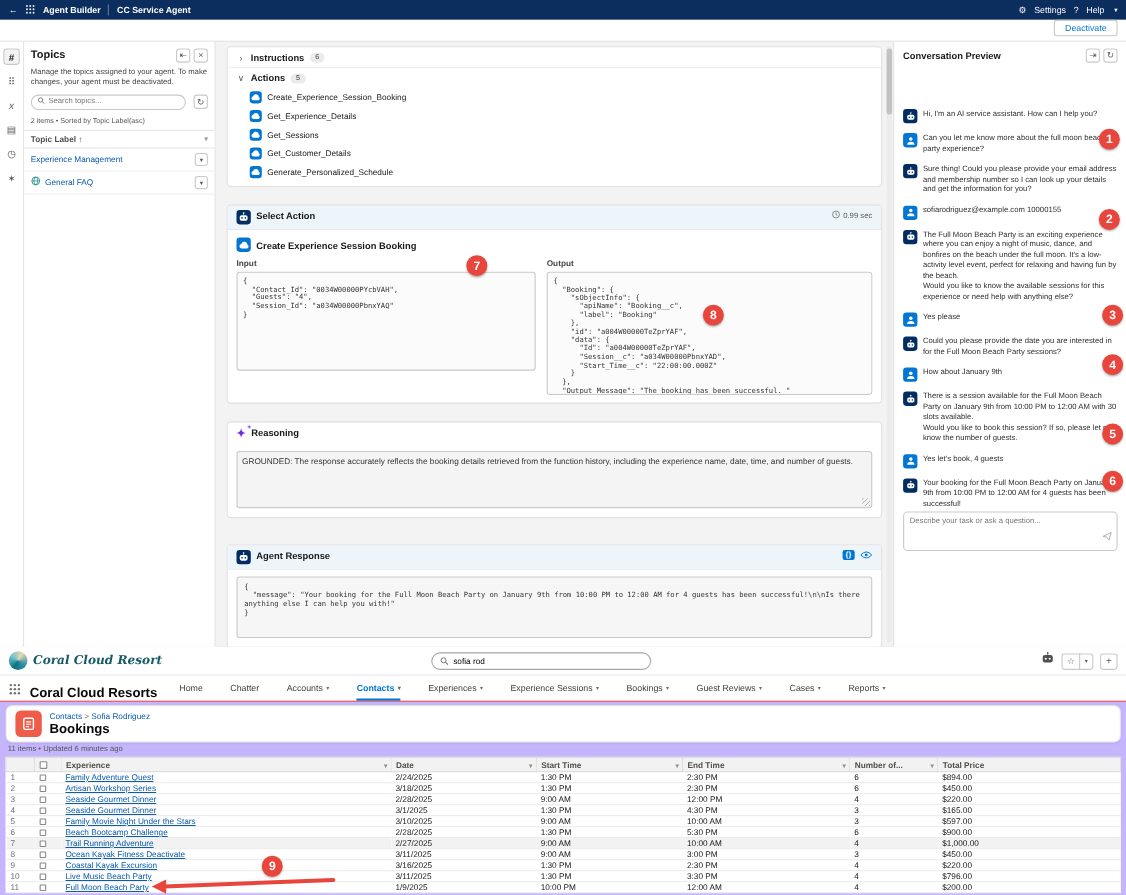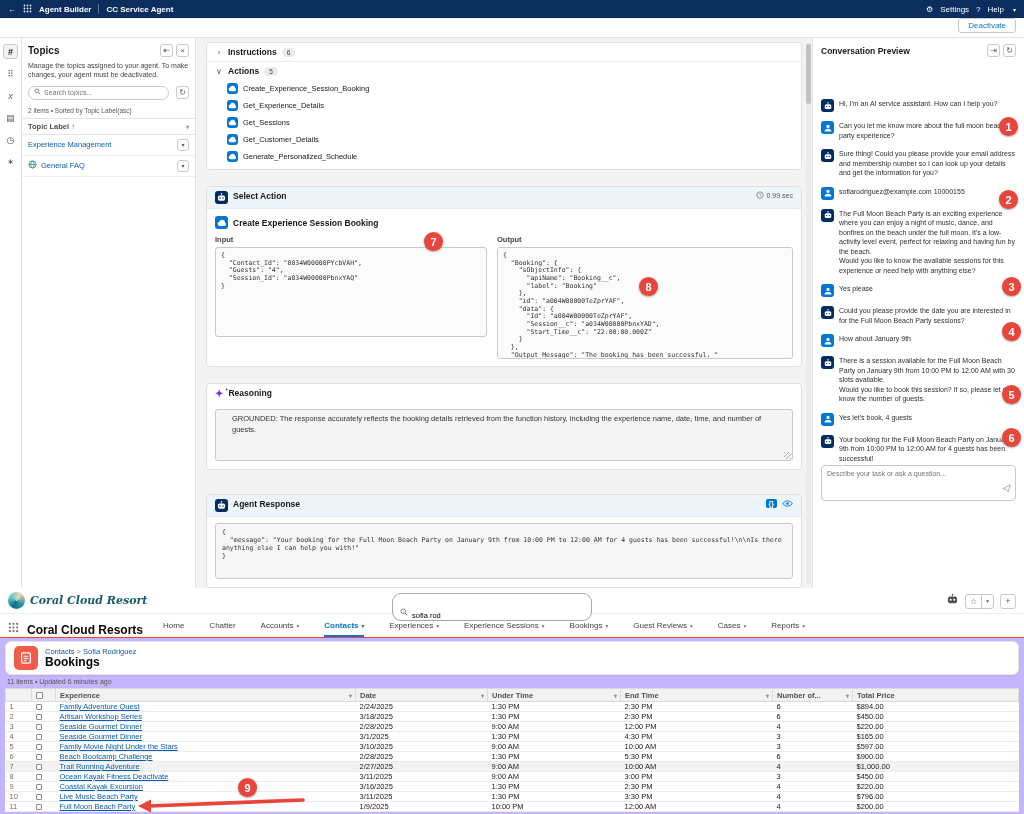--- a/index.html
+++ b/index.html
@@ -60,42 +60,42 @@
 .io-col.in{width:272px;flex:none}
 .io-col.out{flex:1;min-width:0}
 .io-box{border:1px solid #c9c9c9;border-radius:3px;background:#fbfbfb;font-family:"DejaVu Sans Mono",monospace;font-size:6.5px;line-height:1.18;padding:4px 5px;white-space:pre;color:#333}
 .io-box.in{height:90px;overflow-y:scroll}
 .io-box.out{height:112px;overflow:auto}
 .io-box::-webkit-scrollbar{width:7px;height:7px}
 .io-box::-webkit-scrollbar-thumb{background:#c4c4c4;border:1px solid #ededed}
 .io-box::-webkit-scrollbar-track{background:#f4f4f4}
 .sparkle{color:#7526e3;font-size:10px;position:relative}
 .sparkle small{position:absolute;top:-2px;right:-5px;font-size:6px}
-.reason-box{margin:6px 8px 8px;border:1px solid #c9c9c9;border-radius:3px;background:#f4f4f4;font-size:7.5px;line-height:1.4;padding:4px 16px;height:52px;position:relative;color:#333}
+.reason-box{margin:6px 8px 8px;border:1px solid #c9c9c9;border-radius:3px;background:#f4f4f4;font-size:7.5px;line-height:1.4;padding:4px 4px;height:52px;position:relative;color:#333}
 .reason-box::after{content:"";position:absolute;right:1px;bottom:1px;width:7px;height:7px;background:repeating-linear-gradient(135deg,#b0b0b0 0 1px,transparent 1px 3px)}
 .json-badge{background:#0176d3;color:#fff;font-size:7px;font-weight:bold;border-radius:2px;padding:1px 3px}
 .resp-box{margin:6px 8px 8px;border:1px solid #c9c9c9;border-radius:3px;background:#f6f6f6;font-family:"DejaVu Sans Mono",monospace;font-size:6.5px;line-height:1.25;padding:4px 6px;height:56px;white-space:pre-wrap;overflow:hidden;color:#333}
 .canvas-scroll{position:absolute;right:1px;top:4px;bottom:4px;width:5px;background:#ececec;border-radius:3px}
 .canvas-scroll i{position:absolute;top:2px;left:0;width:5px;height:60px;background:#c2c2c2;border-radius:3px;display:block}
 
 .convo{width:212px;background:#fff;border-left:1px solid #e2e2e2;flex:none;display:flex;flex-direction:column}
 .convo-head{display:flex;align-items:center;padding:6px 8px 4px}
 .convo-head h2{font-size:8.5px;font-weight:bold;flex:1}
 .msgs{height:400px;overflow:hidden;padding:38px 8px 0}
 .msg{display:flex;gap:5px;margin-bottom:9px}
 .msg-text{font-size:7px;line-height:1.36;color:#2e2e2e;white-space:pre-line;flex:1;min-width:0}
 .convo-input{margin:4px 8px 0;border:1px solid #c9c9c9;border-radius:4px;height:36px;position:relative;background:#fff}
 .convo-input textarea{width:100%;height:100%;border:none;outline:none;resize:none;font-family:inherit;font-size:7px;padding:4px 5px;color:#181818;background:transparent}
 .convo-input .send{position:absolute;right:4px;bottom:3px}
 
 .crm{height:226px;background:#c4b5fd;display:flex;flex-direction:column}
 .crm-top{height:26px;background:#fff;display:flex;align-items:center;padding:0 8px;position:relative;flex:none;border-bottom:1px solid #eee}
 .logo-circle{width:17px;height:17px;border-radius:50%;background:conic-gradient(from 210deg,#0b7285,#6cc3cf,#e8d8b0,#3794a6,#0b7285);margin-right:5px;flex:none}
 .logo-text{font-family:"DejaVu Serif",serif;font-style:italic;font-weight:bold;font-size:11px;color:#155a66}
-.crm-search{position:absolute;left:392px;top:5px;width:200px;height:28px;border:1px solid #a8a8a8;border-radius:9px;display:flex;align-items:flex-end;gap:4px;padding:0 7px;background:#fff}
+.crm-search{position:absolute;left:392px;top:5px;width:200px;height:16px;border:1px solid #a8a8a8;border-radius:9px;display:flex;align-items:center;gap:4px;padding:0 7px;background:#fff}
 .crm-search input{border:none;outline:none;flex:1;font-size:7.5px;font-family:inherit;min-width:0}
 .crm-top-icons{position:absolute;right:8px;top:4px;display:flex;align-items:center;gap:6px}
 .split-btn{display:flex;align-items:center;border:1px solid #c9c9c9;border-radius:3px;height:15px;font-size:8px;color:#5c5c5c;background:#fff;cursor:pointer}
 .split-btn span{padding:0 4px}
 .split-btn .sep{width:1px;height:15px;background:#c9c9c9;padding:0}
 .box-btn{width:16px;height:15px;border:1px solid #c9c9c9;border-radius:3px;display:flex;align-items:center;justify-content:center;font-size:9px;color:#5c5c5c;background:#fff;cursor:pointer}
 .crm-nav{height:24px;background:#fff;border-bottom:1px solid #ef4444;display:flex;align-items:flex-end;padding:0 8px;gap:8px;flex:none}
 .app-name{font-size:12px;font-weight:bold;color:#080707;margin-right:12px;white-space:nowrap}
 .tabs{display:flex;align-items:center;gap:25px;height:100%}
 .tab{display:flex;align-items:center;gap:3px;font-size:8px;color:#3e3e3c;height:100%;cursor:pointer;border-bottom:2px solid transparent;padding-top:2px;white-space:nowrap}
@@ -622,21 +622,21 @@
           <col style="width:152px">
           <col style="width:80px">
           <col>
       </colgroup>
       <thead>
         <tr>
           <th></th>
           <th><span class="checkbox"></span></th>
           <th><span>Experience</span><span class="chev">▾</span></th>
           <th><span>Date</span><span class="chev">▾</span></th>
-          <th><span>Under Time</span><span class="chev">▾</span></th>
+          <th><span>Start Time</span><span class="chev">▾</span></th>
           <th><span>End Time</span><span class="chev">▾</span></th>
           <th><span>Number of...</span><span class="chev">▾</span></th>
           <th><span>Total Price</span></th>
         </tr>
       </thead>
       <tbody>
           <tr>
             <td class="td-num">1</td>
             <td><span class="checkbox"></span></td>
             <td><a class="exp-link">Family Adventure Quest</a></td>

